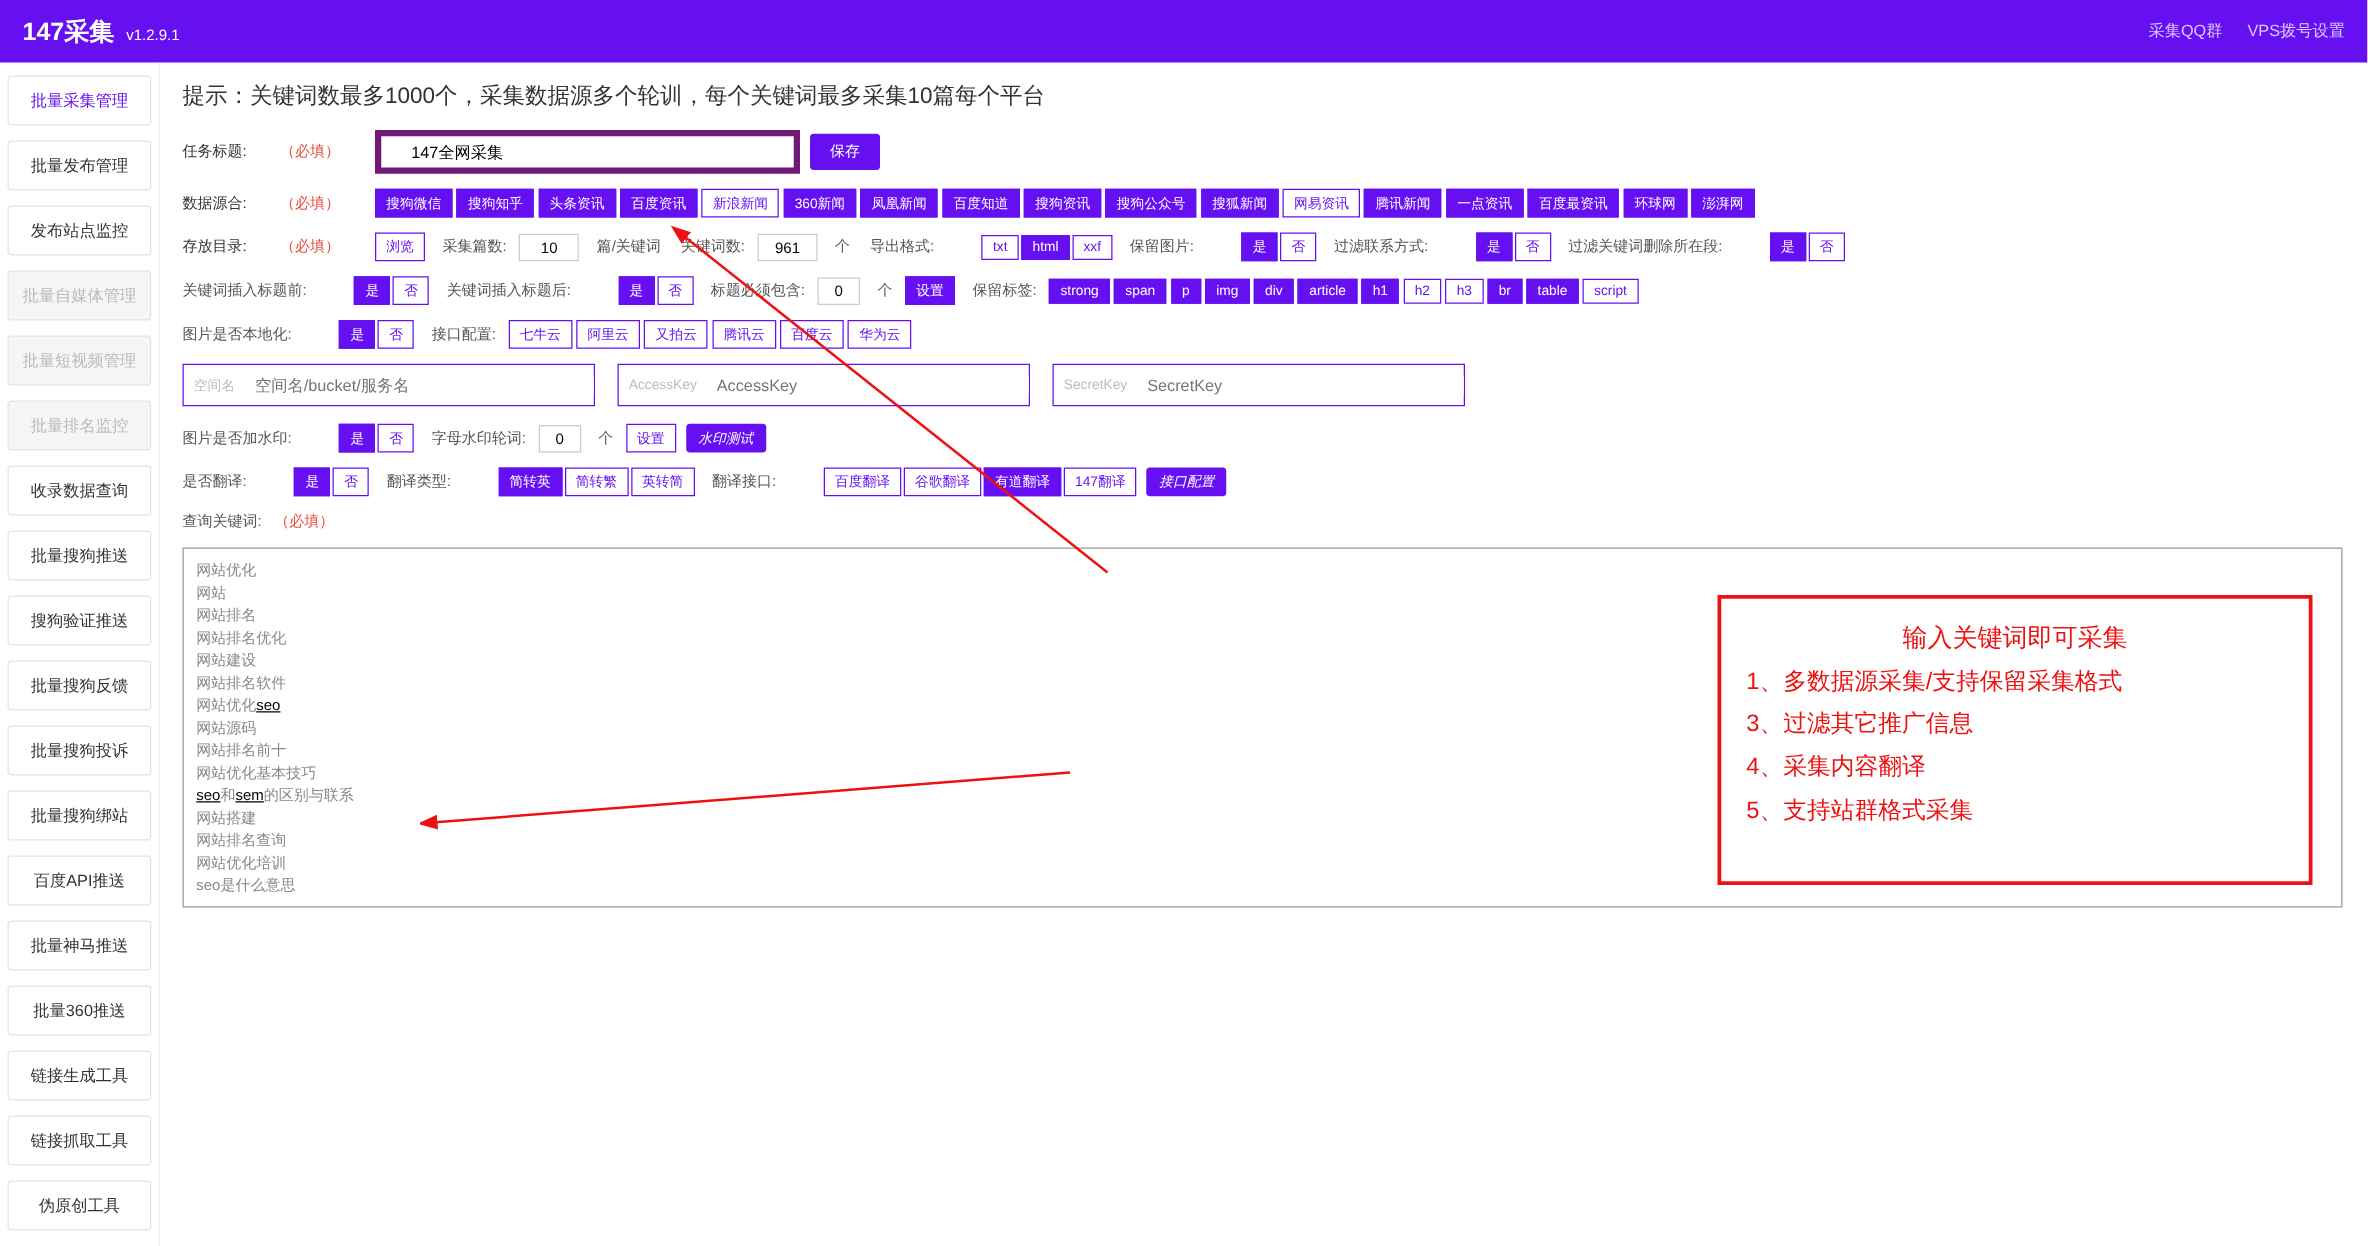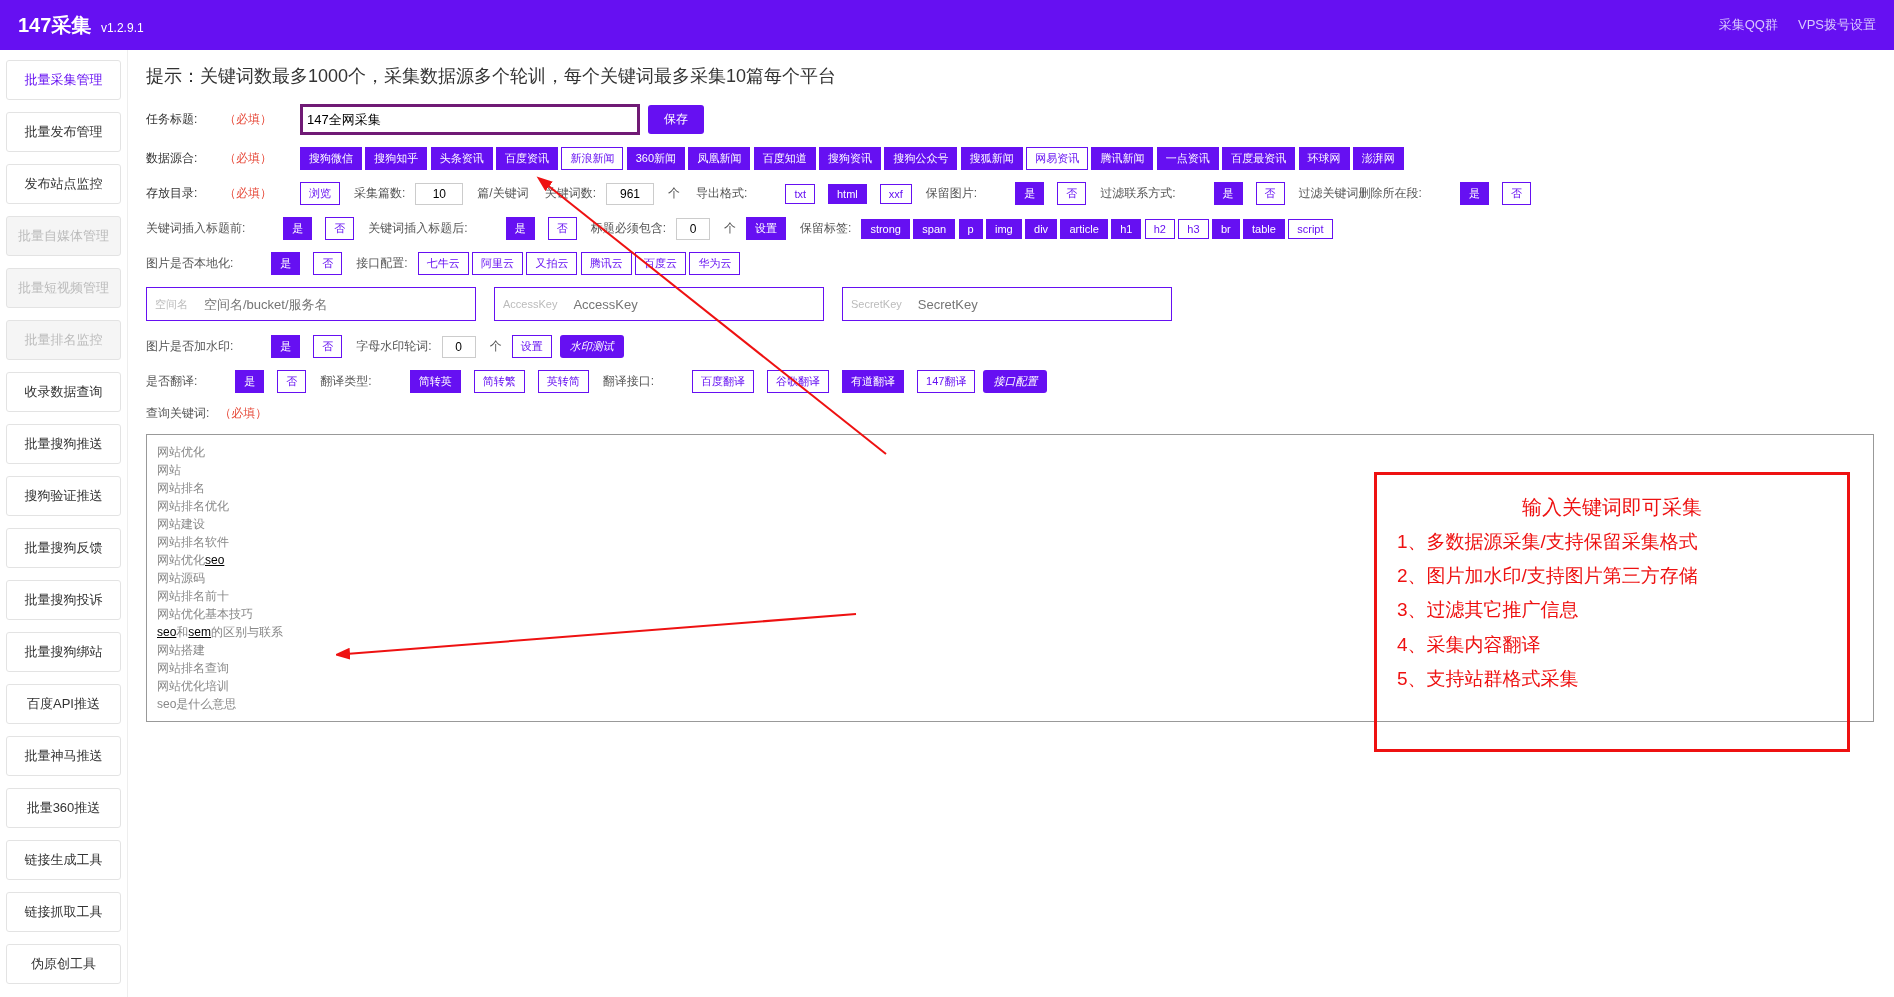--- a/index.html
+++ b/index.html
@@ -61,22 +61,22 @@
     align-items: center;
     flex-wrap: wrap;
     gap: 8px;
     margin-bottom: 12px;
     font-size: 12px;
   }
   .row-label { width: 70px; font-size: 12px; color: #333; }
   .req { color: #e74c3c; font-size: 12px; margin-right: 20px;}
 
   .text-input {
-    border: 3px solid #701a75;
-    padding: 5px 4px;
+    border: 5px solid #701a75;
+    padding: 5px 24px;
     font-size: 13px;
     width: 340px;
   }
   .text-input-sm {
     border: 1px solid #ccc;
     padding: 3px 6px;
     font-size: 12px;
     width: 48px;
     text-align: center;
   }
@@ -98,21 +98,21 @@
     font-size: 11px;
     border: 1px solid #6610f2;
     color: #6610f2;
     background: #fff;
     cursor: pointer;
   }
   .tag.active { background: #6610f2; color: #fff; }
   .tag.outline { border: 1px solid #6610f2; color: #6610f2; background: #fff; }
 
   .sub-label { font-size: 12px; color: #555; margin-left: 6px; margin-right: 2px;}
-  .inline-seg { display: flex; align-items: flex-end; gap: 13px; padding-left: 28px; }
+  .inline-seg { display: flex; align-items: flex-end; gap: 2px; padding-left: 28px; }
   .inline-seg .tag { border-radius: 0; }
 
   .prefix-input {
     display: flex;
     align-items: center;
     border: 1px solid #6610f2;
     background: #fff;
     height: 34px;
     flex: 0 0 330px;
   }
@@ -138,21 +138,21 @@
   }
   .keywords-box .kw-line { display: block; }
   .keywords-box .u { text-decoration: underline; color: #000000; }
 
   
   .annotation {
     position: absolute;
     right: 26px;
     top: 38px;
     width: 476px;
-    height: 280px;
+    height: 232px;
     border: 3px solid #e11;
     pointer-events: none;
     font-family: "SimSun","Microsoft YaHei",sans-serif;
   }
   .annotation-inner {
     padding: 14px 20px;
     color: #e11;
     font-size: 19px;
     line-height: 1.8;
   }
@@ -365,21 +365,20 @@
           <span class="kw-line">网站搭建</span>
           <span class="kw-line">网站排名查询</span>
           <span class="kw-line">网站优化培训</span>
           <span class="kw-line">seo是什么意思</span>
         </div>
 
       <div class="annotation">
         <div class="annotation-inner">
           <div class="annotation-title">输入关键词即可采集</div>
           <div>1、多数据源采集/支持保留采集格式</div>
-          <div>2、图片加水印/支持图片第三方存储</div>
           <div>3、过滤其它推广信息</div>
           <div>4、采集内容翻译</div>
           <div>5、支持站群格式采集</div>
         </div>
       </div>
 
       <svg class="arrow-svg" style="left:200px; top:-260px;" width="560" height="290">
         <defs>
             <marker id="ah1" markerWidth="10" markerHeight="10" refX="2" refY="3" orient="auto">
           <path d="M0,0 L0,6 L8,3 z" fill="#e11"></path>

